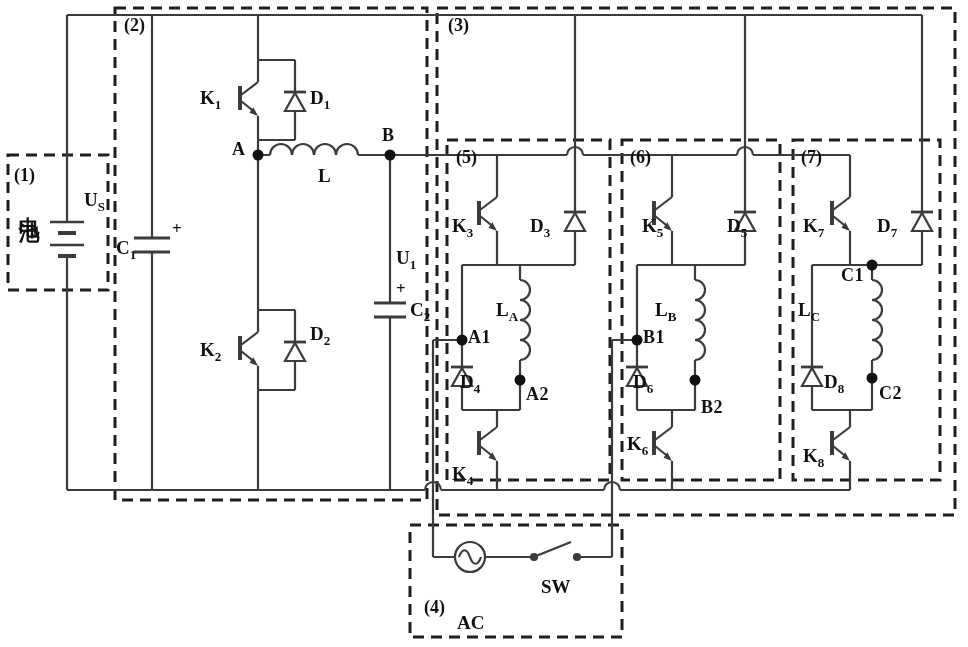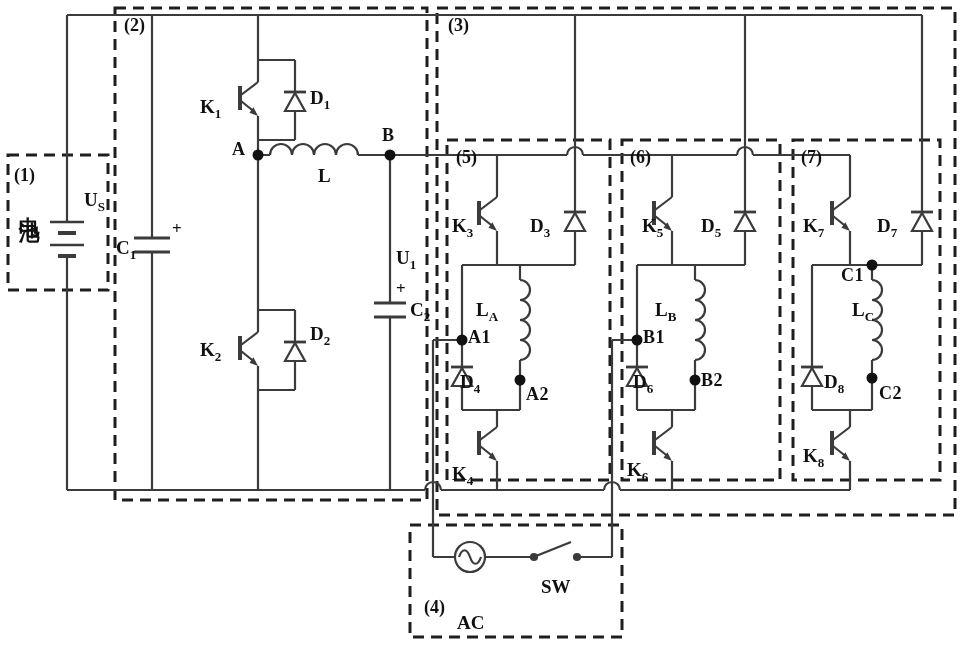--- a/index.html
+++ b/index.html
@@ -166,52 +166,52 @@
   <span class="lbl blk" style="left:424px;top:598px">(4)</span>
   <span class="lbl blk" style="left:456px;top:148px">(5)</span>
   <span class="lbl blk" style="left:630px;top:148px">(6)</span>
   <span class="lbl blk" style="left:801px;top:148px">(7)</span>
 
   <div class="vtext" style="left:18px;top:200px">电池</div>
 
   <span class="lbl" style="left:84px;top:190px"><span>U</span><sub>S</sub></span>
   <span class="lbl" style="left:116px;top:238px"><span>C</span><sub>1</sub></span>
   <span class="lbl plus" style="left:172px;top:220px">+</span>
-  <span class="lbl" style="left:200px;top:97px"><span>K</span><sub>1</sub></span>
+  <span class="lbl" style="left:200px;top:88px"><span>K</span><sub>1</sub></span>
   <span class="lbl" style="left:310px;top:88px"><span>D</span><sub>1</sub></span>
   <span class="lbl" style="left:318px;top:166px"><span>L</span><sub></sub></span>
   <span class="lbl" style="left:396px;top:248px"><span>U</span><sub>1</sub></span>
   <span class="lbl plus" style="left:396px;top:280px">+</span>
   <span class="lbl" style="left:410px;top:300px"><span>C</span><sub>2</sub></span>
   <span class="lbl" style="left:200px;top:340px"><span>K</span><sub>2</sub></span>
   <span class="lbl" style="left:310px;top:324px"><span>D</span><sub>2</sub></span>
 
   <span class="lbl" style="left:452px;top:216px"><span>K</span><sub>3</sub></span>
   <span class="lbl" style="left:530px;top:216px"><span>D</span><sub>3</sub></span>
-  <span class="lbl" style="left:476px;top:300px"><span>L</span><sub>A</sub></span>
+  <span class="lbl" style="left:496px;top:300px"><span>L</span><sub>A</sub></span>
   <span class="lbl" style="left:460px;top:372px"><span>D</span><sub>4</sub></span>
   <span class="lbl" style="left:452px;top:464px"><span>K</span><sub>4</sub></span>
 
   <span class="lbl" style="left:642px;top:216px"><span>K</span><sub>5</sub></span>
-  <span class="lbl" style="left:701px;top:216px"><span>D</span><sub>5</sub></span>
+  <span class="lbl" style="left:727px;top:216px"><span>D</span><sub>5</sub></span>
   <span class="lbl" style="left:655px;top:300px"><span>L</span><sub>B</sub></span>
   <span class="lbl" style="left:633px;top:372px"><span>D</span><sub>6</sub></span>
-  <span class="lbl" style="left:627px;top:460px"><span>K</span><sub>6</sub></span>
+  <span class="lbl" style="left:627px;top:434px"><span>K</span><sub>6</sub></span>
 
   <span class="lbl" style="left:803px;top:216px"><span>K</span><sub>7</sub></span>
   <span class="lbl" style="left:877px;top:216px"><span>D</span><sub>7</sub></span>
-  <span class="lbl" style="left:852px;top:300px"><span>L</span><sub>C</sub></span>
+  <span class="lbl" style="left:798px;top:300px"><span>L</span><sub>C</sub></span>
   <span class="lbl" style="left:824px;top:372px"><span>D</span><sub>8</sub></span>
   <span class="lbl" style="left:803px;top:446px"><span>K</span><sub>8</sub></span>
 
   <span class="lbl" style="left:457px;top:613px">AC</span>
   <span class="lbl" style="left:541px;top:577px">SW</span>
 
   <span class="lbl node" style="left:232px;top:140px">A</span>
   <span class="lbl node" style="left:382px;top:126px">B</span>
   <span class="lbl node" style="left:468px;top:328px">A1</span>
   <span class="lbl node" style="left:526px;top:385px">A2</span>
   <span class="lbl node" style="left:643px;top:328px">B1</span>
-  <span class="lbl node" style="left:701px;top:371px">B2</span>
+  <span class="lbl node" style="left:701px;top:398px">B2</span>
   <span class="lbl node" style="left:841px;top:266px">C1</span>
   <span class="lbl node" style="left:879px;top:384px">C2</span>
 
 </div>
 
 </body></html>

